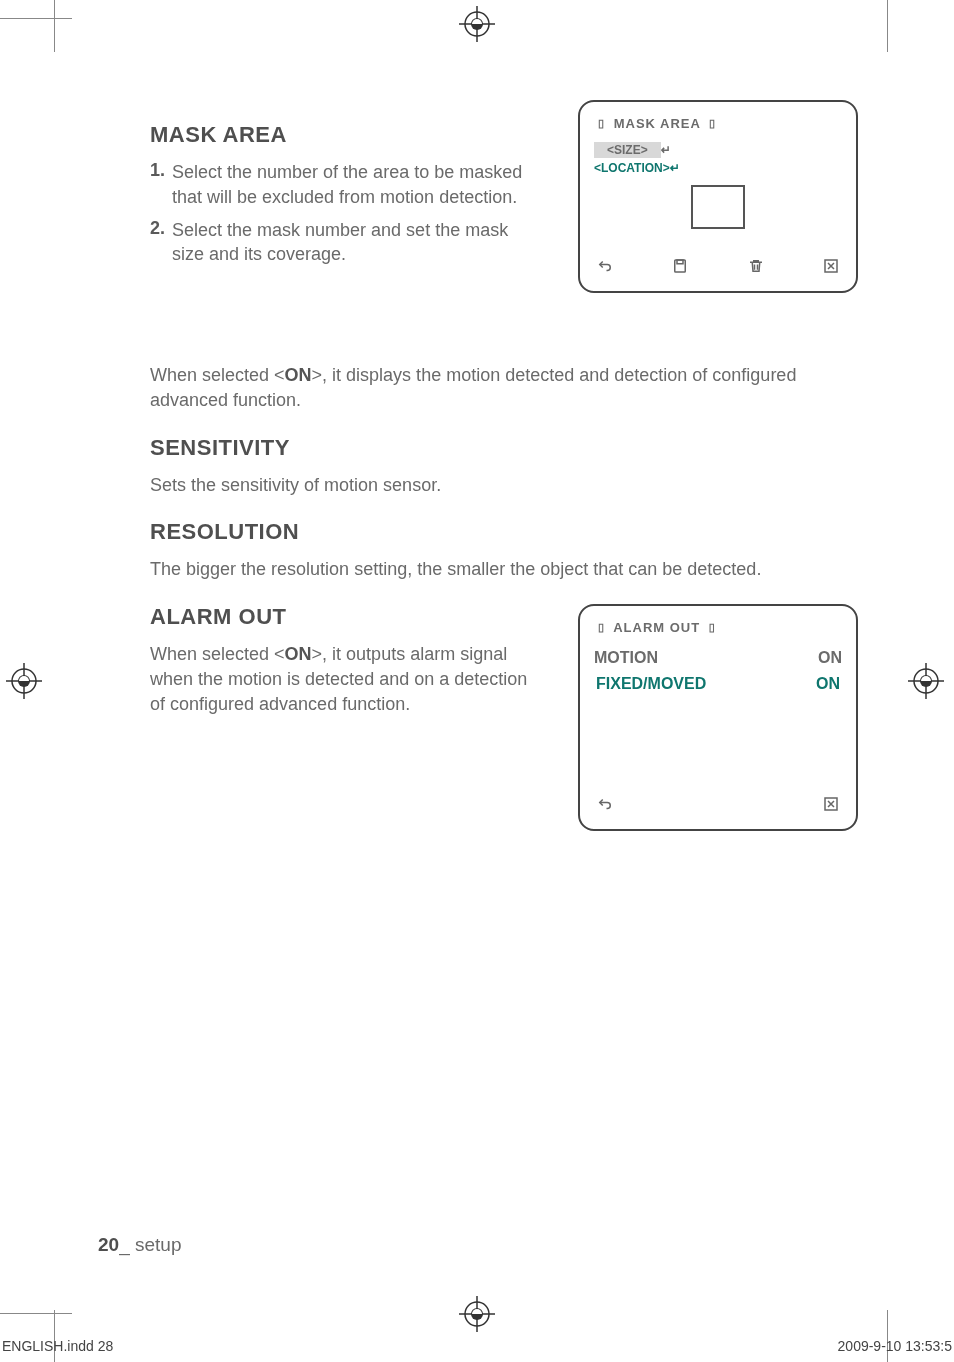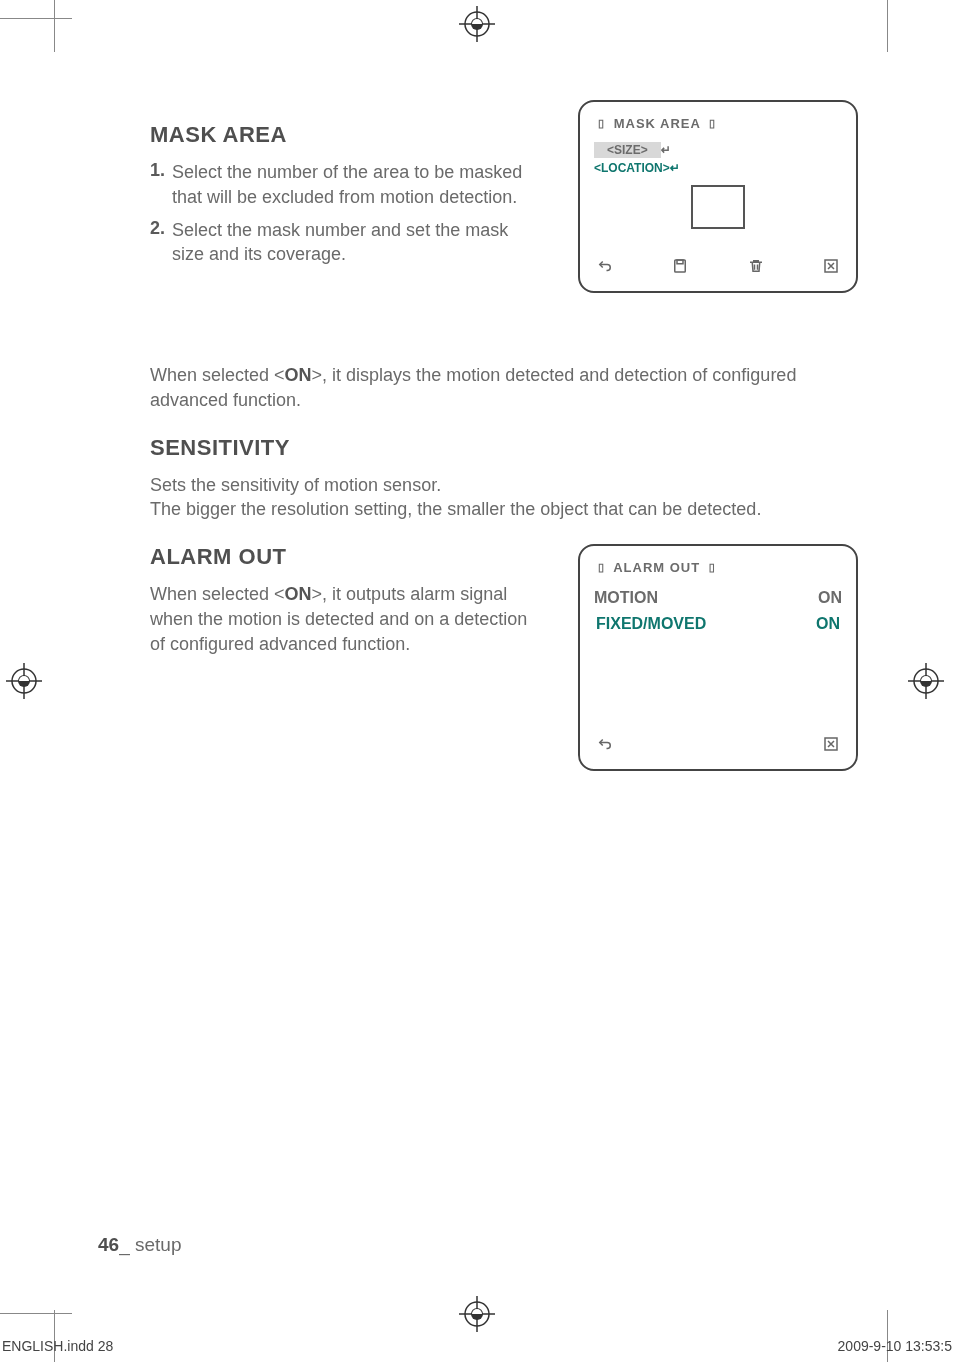--- a/index.html
+++ b/index.html
@@ -262,20 +262,21 @@
         <span>When selected &lt;</span><span class="bold-inline">ON</span><span>&gt;, it displays the motion detected and detection of configured advanced function.</span>
       </p>
     </div>
 
     <div>
       <div class="h2">SENSITIVITY</div>
       <p class="body-text">Sets the sensitivity of motion sensor.</p>
     </div>
 
     <div>
+      <div class="h2">RESOLUTION</div>
       <p class="body-text">The bigger the resolution setting, the smaller the object that can be detected.</p>
     </div>
 
     <div class="two-col" style="margin-top:22px">
       <div class="left-col">
         <div class="h2" style="margin-top:0">ALARM OUT</div>
         <p class="body-text">
           <span>When selected &lt;</span><span class="bold-inline">ON</span><span>&gt;, it outputs alarm signal when the motion is detected and on a detection of configured advanced function.</span>
         </p>
       </div>
@@ -307,17 +308,17 @@
                 <path d="M8 8l8 8M16 8l-8 8"></path>
               </svg></span>
         </div>
       </div>
     </div>
 
   </div>
 </div>
 
 <div class="footer">
-  <span class="pn">46</span><span>_ setup</span>
+  <span class="pn">20</span><span>_ setup</span>
 </div>
 
 <div class="slug left">ENGLISH.indd   28</div>
 <div class="slug right">2009-9-10   13:53:5</div>
 
 </body></html>

